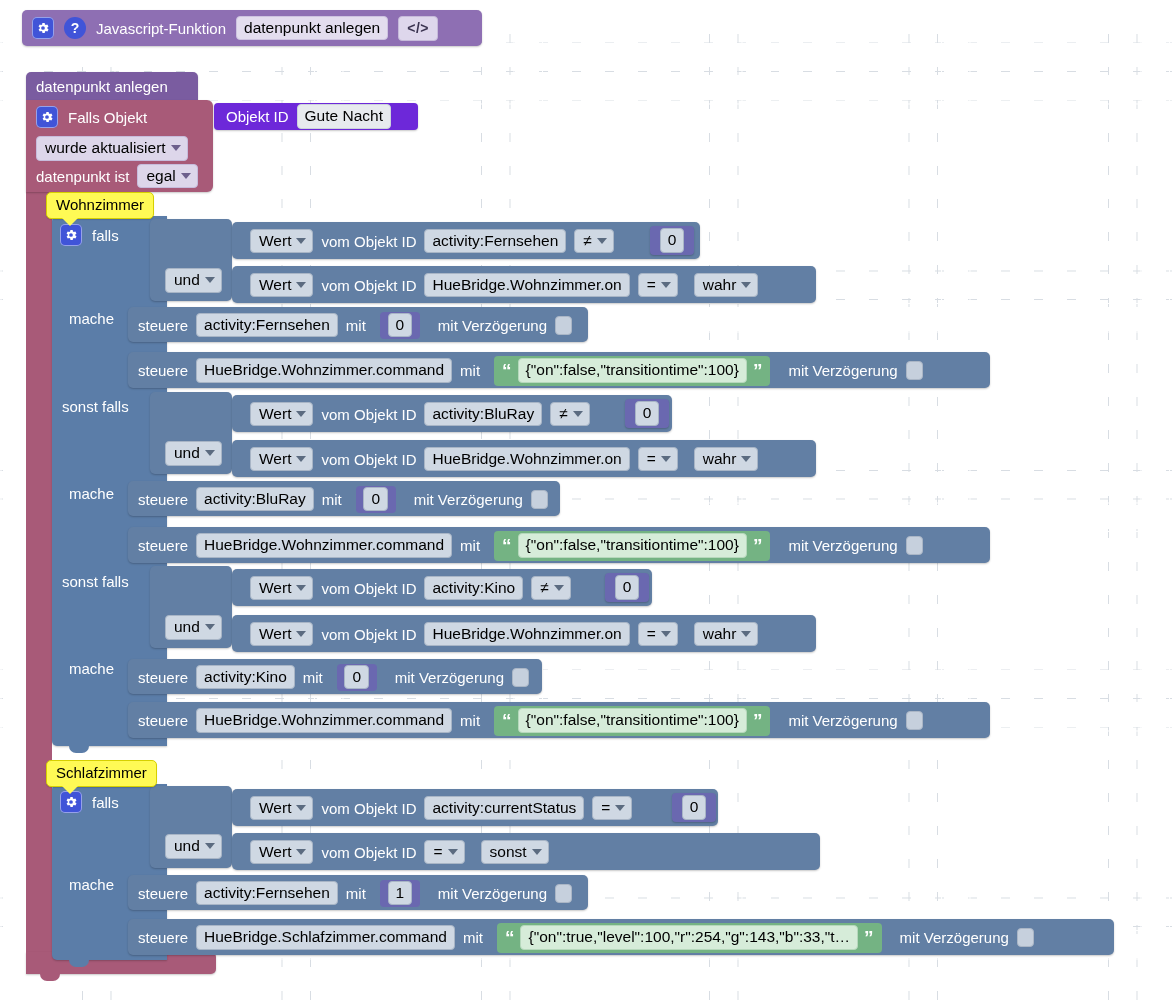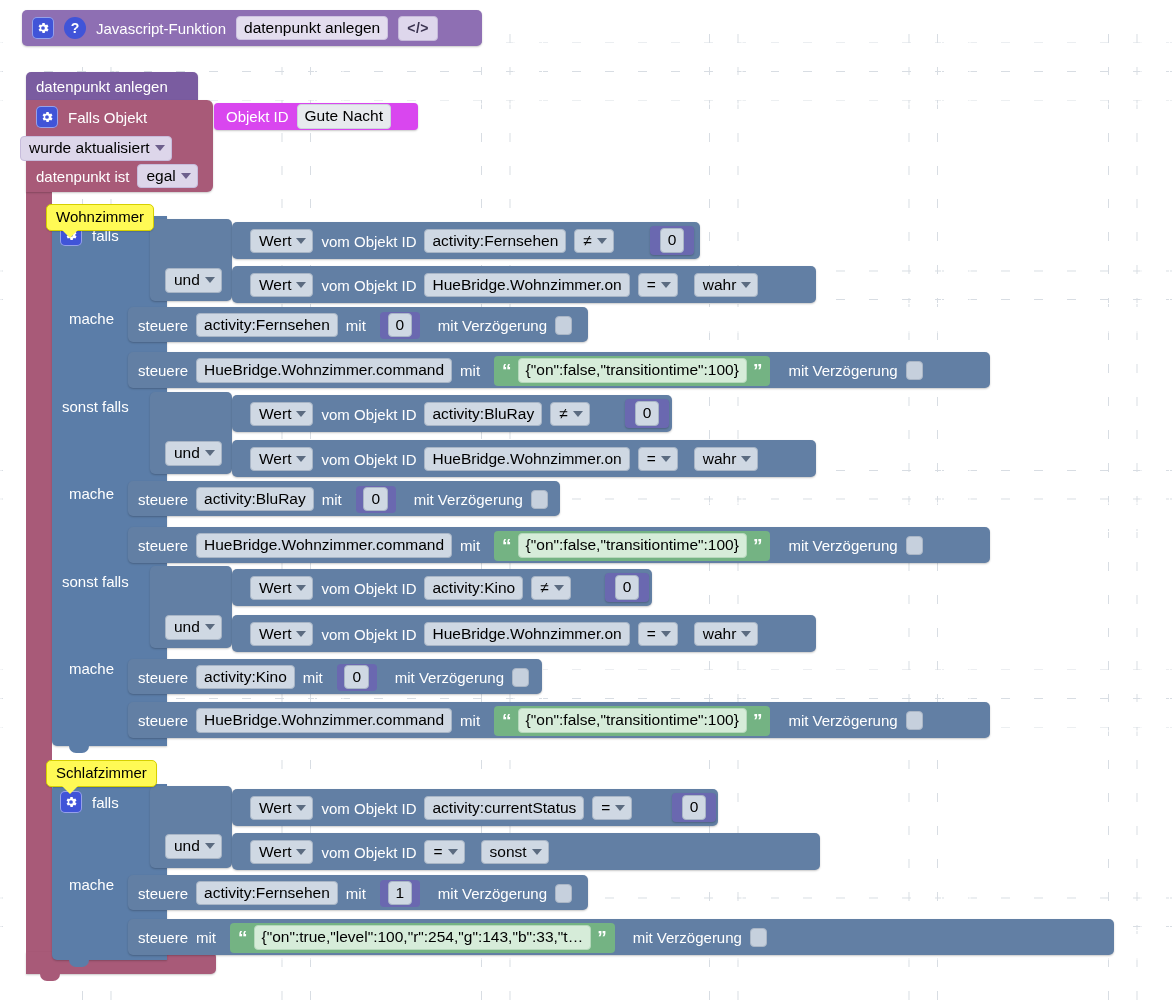--- a/index.html
+++ b/index.html
@@ -147,45 +147,45 @@
     <div class="row gap10">
       <span class="gear">
         <svg width="14" height="14" viewBox="0 0 24 24" fill="#fff">
             <path d="M19.4 13a7.8 7.8 0 0 0 0-2l2-1.6-2-3.4-2.4 1a7.6 7.6 0 0 0-1.7-1l-.4-2.6h-4l-.3 2.6c-.6.2-1.2.6-1.8 1l-2.4-1-2 3.4L6.5 11a7.8 7.8 0 0 0 0 2l-2 1.6 2 3.4 2.4-1c.6.4 1.2.8 1.8 1l.3 2.6h4l.4-2.6c.6-.2 1.1-.6 1.7-1l2.4 1 2-3.4-2-1.6zM12 15.2A3.2 3.2 0 1 1 12 8.8a3.2 3.2 0 0 1 0 6.4z"></path>
           </svg>
       </span>
       <span class="txt">Falls Objekt</span>
     </div>
   </div>
 
-  <div class="blk shadowed" style="left:214px;top:103px;width:204px;height:27px;background:#d946ef;border-radius:4px;">
+  <div class="blk shadowed" style="left:214px;top:103px;width:204px;height:27px;background:#6d28d9;border-radius:4px;">
     <div class="row gap8" style="padding-left:12px;">
       <span class="txt">Objekt ID</span>
       <span class="field on-grey">Gute Nacht</span>
     </div>
   </div>
 
-  <div class="blk" style="left:20px;top:136px;height:22px;">
+  <div class="blk" style="left:36px;top:136px;height:22px;">
     <span class="dd on-purple">
       <span>wurde aktualisiert</span>
       <i class="caret"></i>
     </span>
   </div>
 
   <div class="blk" style="left:36px;top:165px;height:22px;">
     <div class="row gap8">
       <span class="txt">datenpunkt ist</span>
       <span class="dd on-purple">
         <span>egal</span>
         <i class="caret"></i>
       </span>
     </div>
   </div>
 
-  <div class="comment" style="left:46px;top:192px;margin-top:12px;">
+  <div class="comment" style="left:46px;top:192px;">
     <span>Wohnzimmer</span>
     <i class="tail"></i>
   </div>
 
   <div class="blk c-blue shadowed" style="left:52px;top:216px;width:115px;height:530px;border-radius:5px 0 0 5px;"></div>
   <div class="blk c-blue" style="left:69px;top:746px;width:20px;height:7px;border-radius:0 0 7px 7px;"></div>
 
   <div class="blk" style="left:60px;top:222px;height:26px;">
     <div class="row gap10">
       <span class="gear">
@@ -528,20 +528,21 @@
         <span class="field">1</span>
       </span>
       <span class="txt" style="margin-left:10px;">mit Verzögerung</span>
       <span class="chk"></span>
     </div>
   </div>
   <div class="blk c-blue2 shadowed" style="left:128px;top:919px;width:986px;height:36px;border-radius:5px;"></div>
   <div class="blk" style="left:138px;top:925px;height:25px;">
     <div class="row gap8">
       <span class="txt">steuere</span>
+      <span class="field">HueBridge.Schlafzimmer.command</span>
       <span class="txt">mit</span>
       <span class="blk c-green" style="position:relative;display:inline-flex;align-items:center;gap:6px;height:30px;border-radius:4px;padding:0 8px;margin-left:6px;">
         <span class="txt" style="font-size:19px;font-weight:bold;">“</span>
         <span class="field green">{"on":true,"level":100,"r":254,"g":143,"b":33,"t…</span>
         <span class="txt" style="font-size:19px;font-weight:bold;">”</span>
       </span>
       <span class="txt" style="margin-left:10px;">mit Verzögerung</span>
       <span class="chk"></span>
     </div>
   </div>

